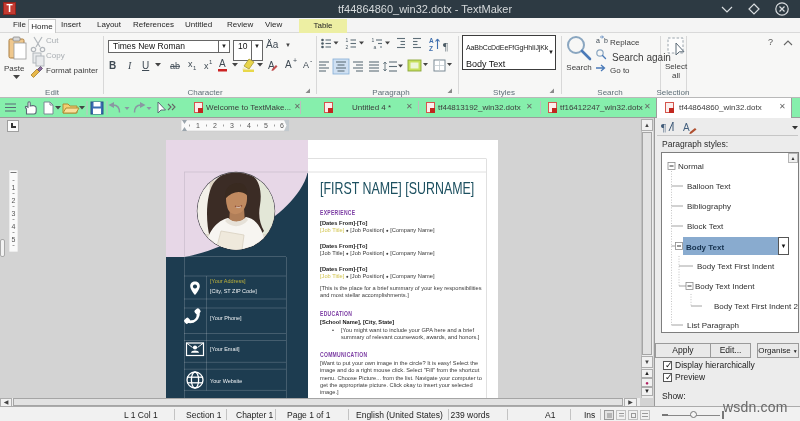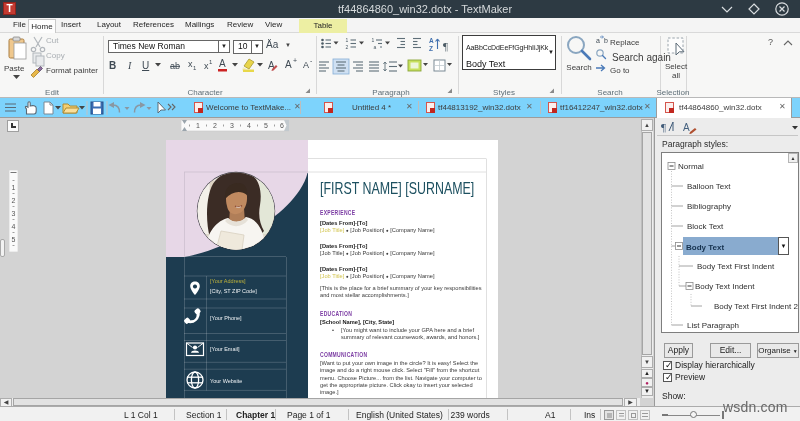--- a/index.html
+++ b/index.html
@@ -13,21 +13,21 @@
   
   #menubar { left:0; top:18px; width:800px; height:15px; background:#f4f4f4; border-bottom:1px solid #d9d9d9; }
   .menuitem { position:absolute; top:0; height:14px; font-size:8px; color:#252525; line-height:14px; }
   
   #ribbon { left:0; top:33px; width:800px; height:65px; background:#f7f7f6; border-bottom:1px solid #b9b9b9; }
   .gsep { position:absolute; top:3px; width:1px; height:58px; background:#d8d8d8; }
   .glabel { position:absolute; top:55px; font-size:8px; color:#5f6f78; text-align:center; }
   .combo { position:absolute; background:#fff; border:1px solid #666; font-size:8.5px; color:#111; white-space:nowrap; }
   .combo .arr { position:absolute; right:0; top:0; bottom:0; width:11px; border-left:1px solid #666; text-align:center; font-size:6px; color:#222; }
   
-  #qtabs { left:0; top:98px; width:800px; height:20px; background:#7dd3fc; border-bottom:1px solid #9c9c9c; }
+  #qtabs { left:0; top:98px; width:800px; height:20px; background:#86efac; border-bottom:1px solid #9c9c9c; }
   .doctab { position:absolute; top:0; height:19px; font-size:8px; color:#3c3c3c; }
   .doctab .x { position:absolute; top:4px; font-size:8px; color:#666; }
   .tabsep { position:absolute; top:3px; width:1px; height:13px; background:#bdbdbd; }
   .dicon { position:absolute; width:9px; height:11px; border:1px solid #d4554c; background:#fcefed; }
   .dicon::after { content:""; position:absolute; right:-1px; bottom:-1px; width:5px; height:5px; background:#c1271f; }
   .doc6 { font-size:5.7px; line-height:7.3px; color:#3a3a3a; white-space:nowrap; }
   .doc6 b { color:#1a1a1a; }
   .bu { font-size:4.5px; }
   .hl { color:#d2c44e; }
   .pbtn { height:15px; background:#e9e9e9; border:1px solid #9a9a9a; font-size:8.5px; color:#222; text-align:center; line-height:13px; }
@@ -59,21 +59,21 @@
       <path d="M61.5 6.5 L66.5 11.5 M66.5 6.5 L61.5 11.5" stroke="#d9dde0" stroke-width="1.2"></path>
     </svg>
   </div>
 
   <div class="abs" id="menubar">
     <div class="menuitem" style="left:13px;">File</div>
     <div class="menuitem" style="left:28px; top:1px; width:28px; height:14px; background:#fdfdfd; border:1px solid #c9c9c9; border-bottom:none; text-align:center;">Home</div>
     <div class="menuitem" style="left:61px;">Insert</div>
     <div class="menuitem" style="left:97px;">Layout</div>
     <div class="menuitem" style="left:133px;">References</div>
-    <div class="menuitem" style="left:185px;">Mailings</div>
+    <div class="menuitem" style="left:185px;">Untitled</div>
     <div class="menuitem" style="left:227px;">Review</div>
     <div class="menuitem" style="left:265px;">View</div>
     <div class="menuitem" style="left:299px; top:1px; width:48px; height:14px; background:#edefa3; text-align:center;">Table</div>
   </div>
 
   <div class="abs" id="ribbon">
     <div class="gsep" style="left:103px;"></div>
     <div class="gsep" style="left:316px;"></div>
     <div class="gsep" style="left:458px;"></div>
     <div class="gsep" style="left:561px;"></div>
@@ -85,21 +85,21 @@
     <div class="glabel" style="left:484px; width:40px;">Styles</div>
     <div class="glabel" style="left:590px; width:40px;">Search</div>
     <div class="glabel" style="left:648px; width:50px;">Selection</div>
 
     <div class="abs" style="left:4px; top:31px; width:28px; text-align:left; font-size:8px; color:#3c3c3c;">Paste</div>
     <div class="abs" style="left:46px; top:3px; font-size:8px; color:#a8adb2;">Cut</div>
     <div class="abs" style="left:46px; top:18px; font-size:8px; color:#a8adb2;">Copy</div>
     <div class="abs" style="left:46px; top:33px; font-size:8px; color:#3c3c3c;">Format painter</div>
 
     <div class="combo" style="left:108px; top:7px; width:122px; height:13px; line-height:11px; padding-left:4px;">Times New Roman<span class="arr">▼</span></div>
-    <div class="combo" style="left:233px; top:7px; width:30px; height:14px; line-height:11px; padding-left:4px;">10<span class="arr">▼</span></div>
+    <div class="combo" style="left:233px; top:7px; width:30px; height:21px; line-height:11px; padding-left:4px;">10<span class="arr">▼</span></div>
     <div class="abs" style="left:266px; top:6px; font-size:10px; color:#3f4a54;">Äa</div>
     <div class="abs" style="left:285px; top:9px; font-size:6px; color:#444;">▼</div>
 
     <div class="abs" style="left:462px; top:2px; width:94px; height:35px; background:#fff; border:1px solid #3c3c3c;">
       <div class="abs" style="left:3px; top:8px; font-size:7px; color:#222; white-space:nowrap; letter-spacing:-0.1px;">AaBbCcDdEeFfGgHhIiJjKk</div>
       <div class="abs" style="left:3px; top:23px; font-size:9px; color:#111;">Body Text</div>
       <div class="abs" style="right:1px; top:13px; font-size:6px; color:#222;">▼</div>
     </div>
 
     <div class="abs" style="left:560px; top:30px; width:38px; text-align:center; font-size:8px; color:#3c3c3c;">Search</div>
@@ -558,38 +558,38 @@
           <text x="52" y="156">Body Text First Indent 2</text>
           <text x="25" y="175">List Paragraph</text>
         </g>
       </svg>
 
       <div class="abs" style="right:0px; top:0px; width:10px; height:10px; background:#f0f0f0; border:1px solid #b5b5b5; font-size:5px; text-align:center; line-height:9px; color:#333;">▲</div>
 
       <div class="abs" style="left:116px; top:84px; width:11px; height:18px; background:#fff; border:1px solid #555; font-size:6px; text-align:center; line-height:17px; color:#111;">▼</div>
     </div>
 
-    <div class="abs pbtn" style="left:9px; top:225px; width:29px;">Apply</div>
+    <div class="abs pbtn" style="left:0; top:225px; width:56px;">Apply</div>
     <div class="abs pbtn" style="left:55px; top:225px; width:41px;">Edit...</div>
     <div class="abs pbtn" style="left:102px; top:225px; width:42px; white-space:nowrap; font-size:8px;">Organise <span style="font-size:5px;">▼</span></div>
 
     <div class="abs cb" style="left:8px; top:242.5px;"></div>
     <div class="abs" style="left:20px; top:241.5px; font-size:8.5px; color:#222;">Display hierarchically</div>
     <div class="abs cb" style="left:8px; top:255px;"></div>
     <div class="abs" style="left:20px; top:254px; font-size:8.5px; color:#222;">Preview</div>
 
     <div class="abs" style="left:7px; top:272.5px; font-size:8.5px; color:#222;">Show:</div>
   </div>
 
   <div class="abs" id="statusbar">
     <div class="st" style="left:124px;">L 1 Col 1</div>
     <div class="stsep" style="left:174px;"></div>
     <div class="st" style="left:186px;">Section 1</div>
     <div class="stsep" style="left:226px;"></div>
-    <div class="st" style="left:236px;font-weight:bold;">Chapter 1</div>
+    <div class="st" style="left:236px;">Chapter 1</div>
     <div class="stsep" style="left:275px;"></div>
     <div class="st" style="left:287px;">Page 1 of 1</div>
     <div class="stsep" style="left:348px;"></div>
     <div class="st" style="left:356px;">English (United States)</div>
     <div class="stsep" style="left:447.5px;"></div>
     <div class="st" style="left:450.5px;">239 words</div>
     <div class="stsep" style="left:507px;"></div>
     <div class="st" style="left:545px;">A1</div>
     <div class="stsep" style="left:570px;"></div>
     <div class="st" style="left:584px;">Ins</div>

